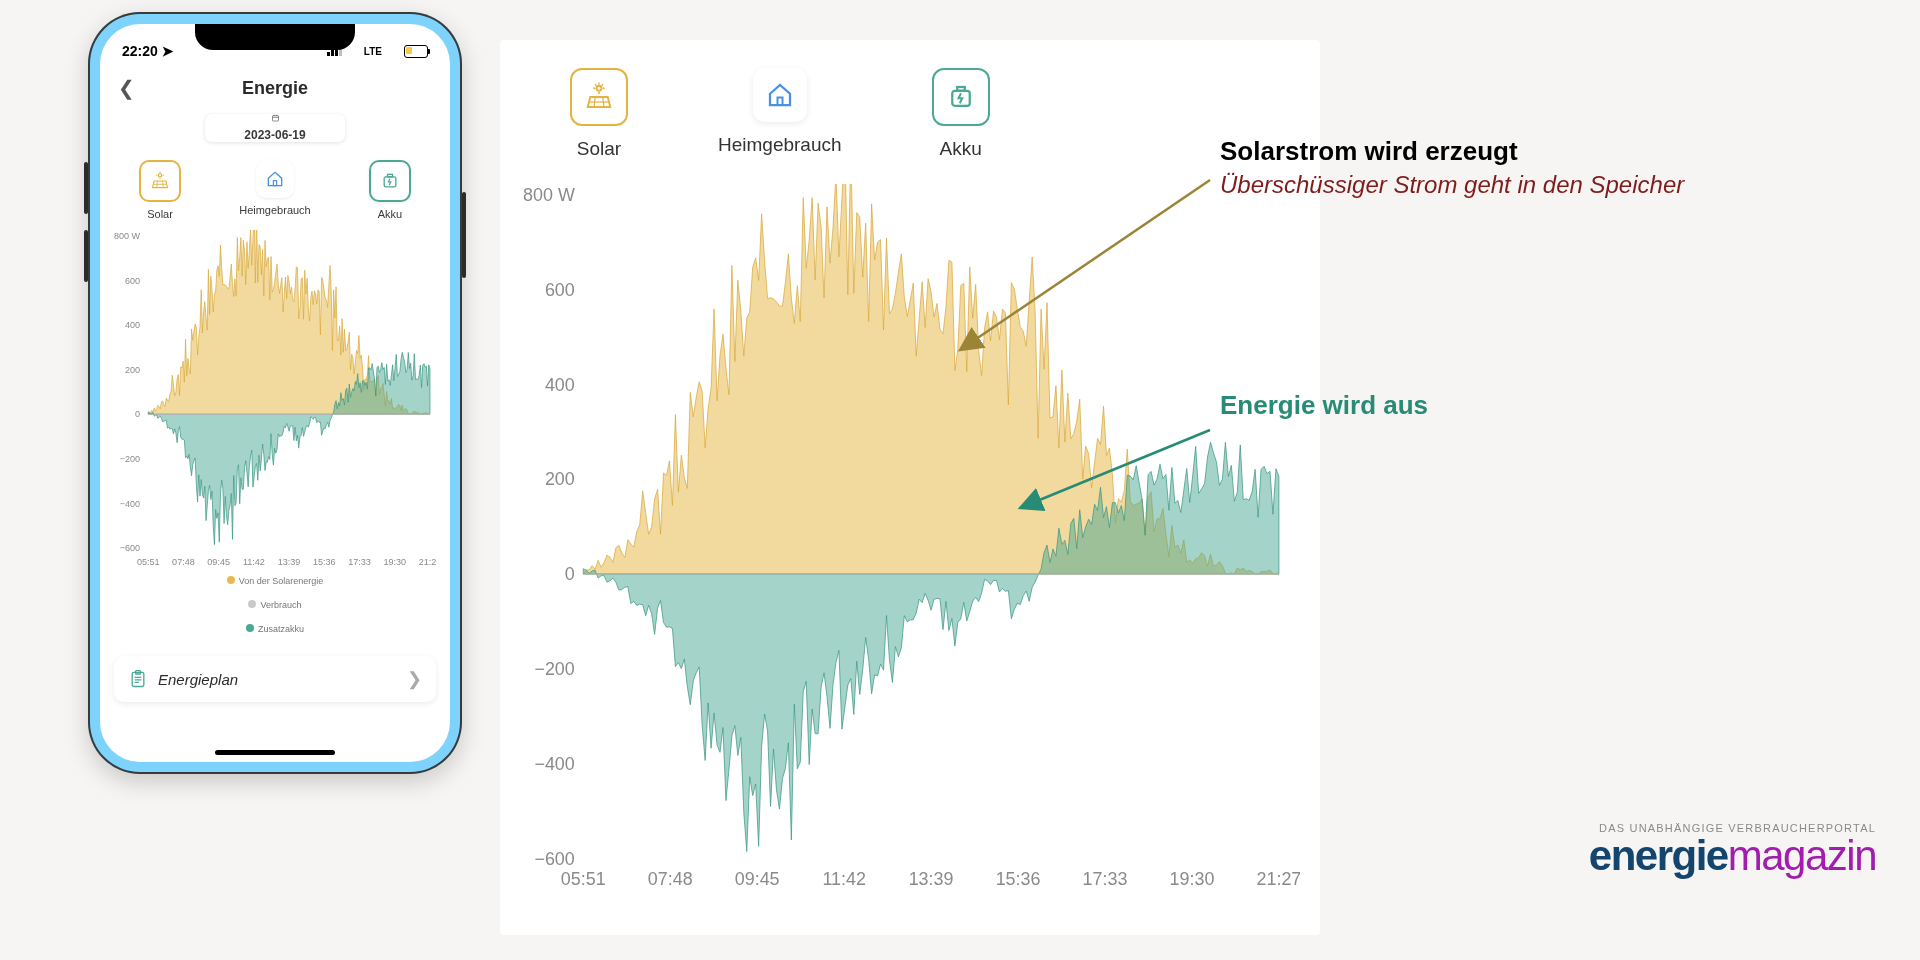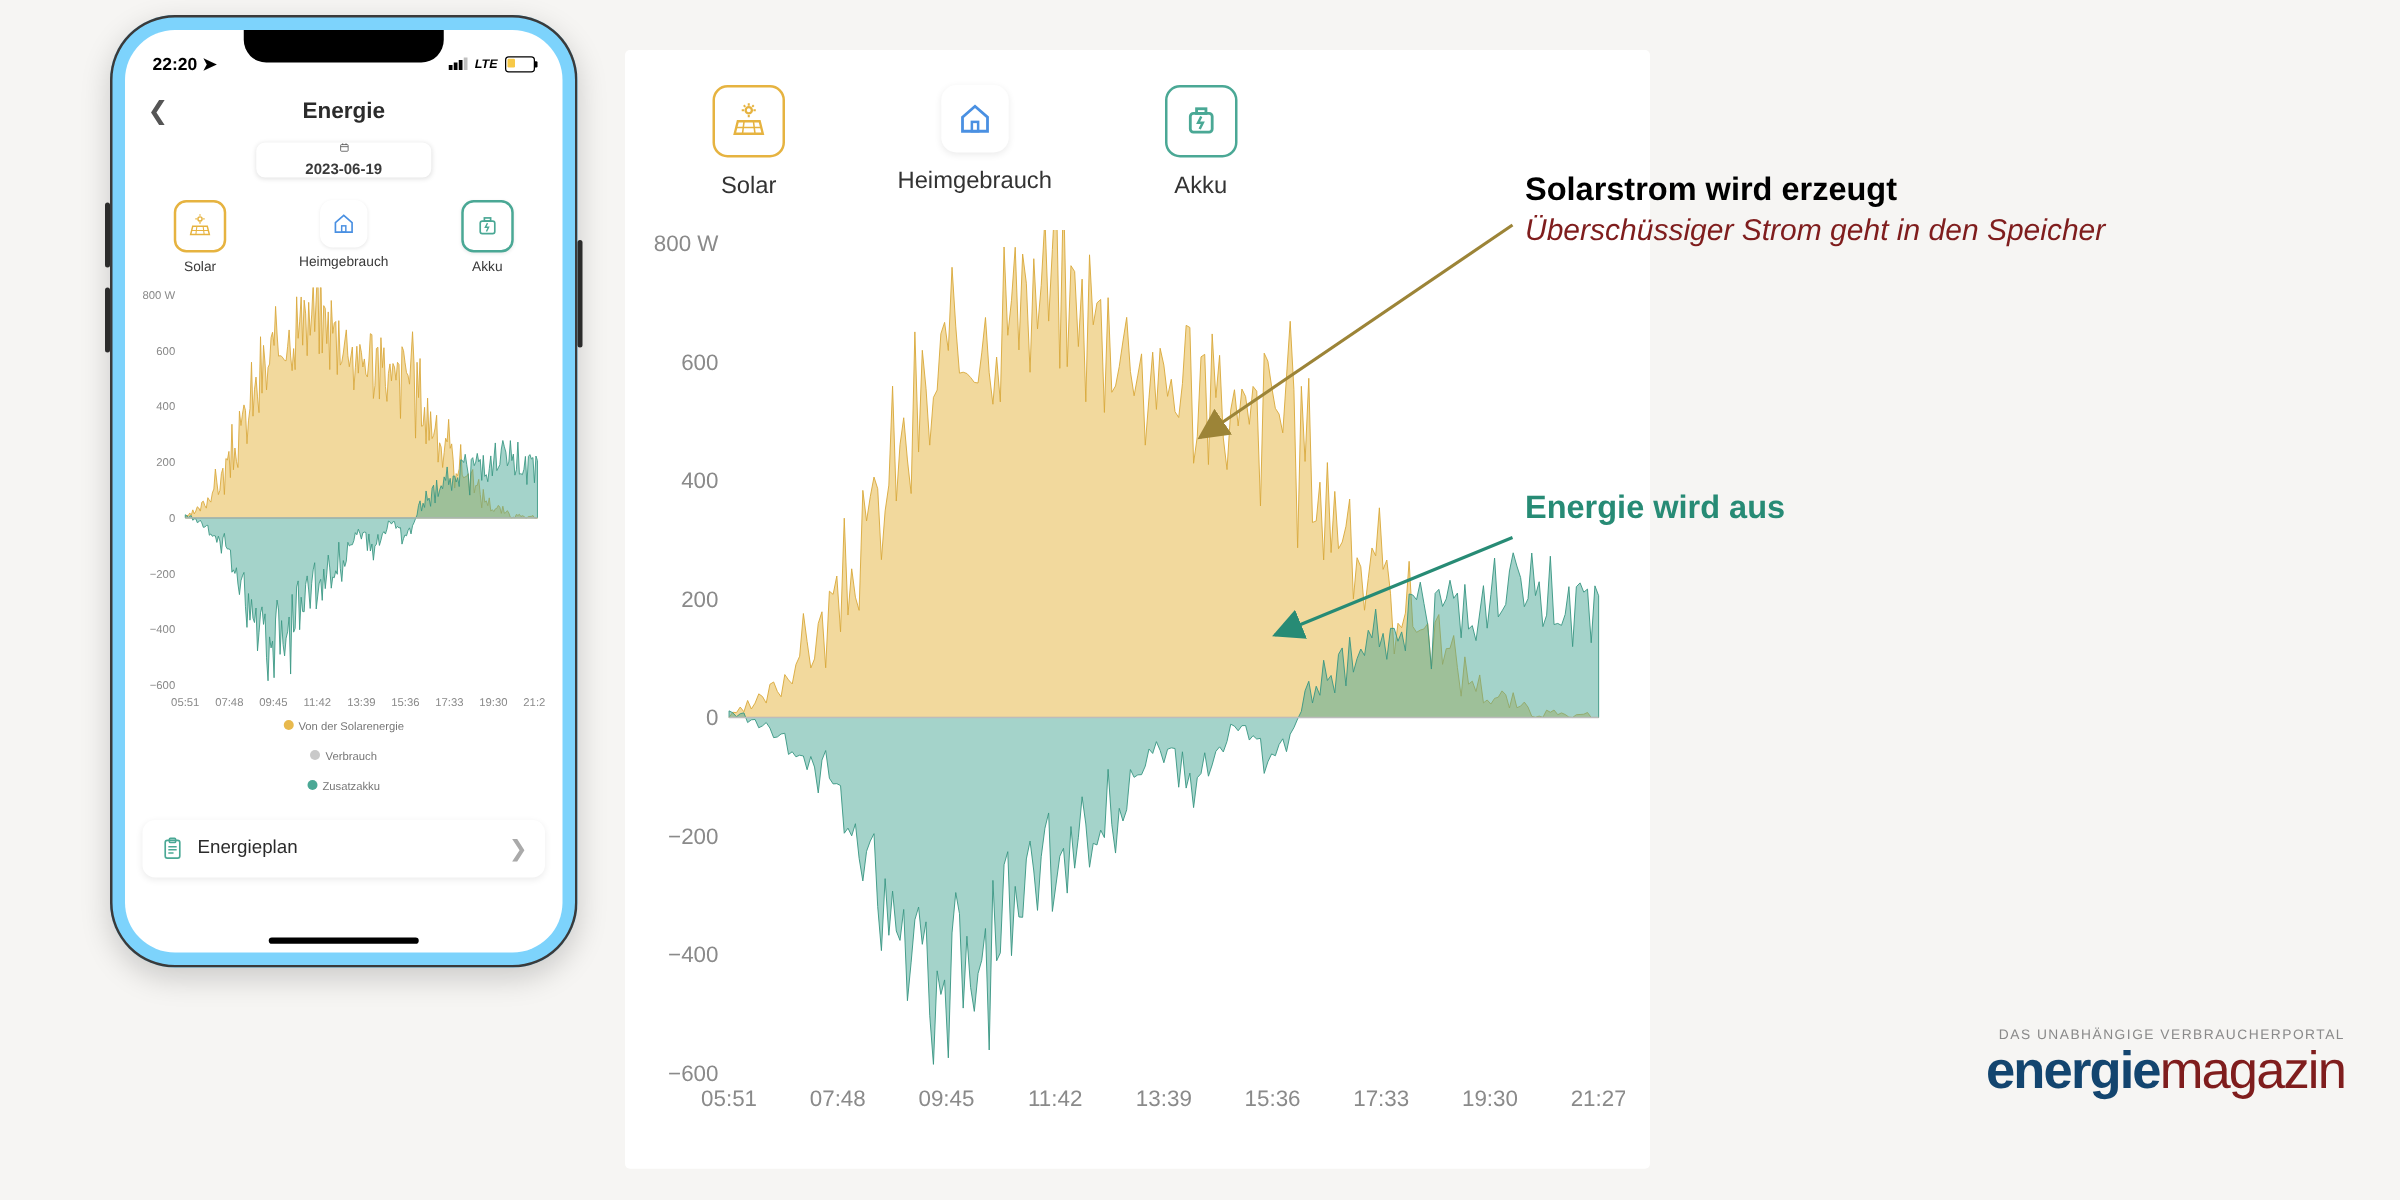--- a/index.html
+++ b/index.html
@@ -17,21 +17,21 @@
 html,body{margin:0;padding:0;width:1920px;height:960px;background:var(--bg);font-family:-apple-system,BlinkMacSystemFont,"Segoe UI",Helvetica,Arial,sans-serif;overflow:hidden;}
 
 .phone{position:absolute;left:88px;top:12px;width:350px;height:738px;border-radius:52px;background:#7dd3fc;padding:12px;box-shadow:0 0 0 2px #3a3a3a inset,0 8px 24px rgba(0,0,0,.18);}
 .phone-side-btn{position:absolute;background:#2b2b2b;border-radius:3px;}
 .phone-side-btn.vol1{left:-4px;top:150px;width:4px;height:52px;}
 .phone-side-btn.vol2{left:-4px;top:218px;width:4px;height:52px;}
 .phone-side-btn.pwr{right:-4px;top:180px;width:4px;height:86px;}
 .screen{width:100%;height:100%;background:#fff;border-radius:40px;position:relative;overflow:hidden;}
 .notch{position:absolute;top:0;left:50%;transform:translateX(-50%);width:160px;height:26px;background:#000;border-radius:0 0 18px 18px;z-index:5;}
 .status-bar{display:flex;justify-content:space-between;align-items:center;padding:10px 22px 0;height:34px;font-size:14px;font-weight:700;}
-.status-right{display:flex;align-items:center;gap:4px;font-size:10px;font-weight:600;font-style:italic;}
+.status-right{display:flex;align-items:center;gap:20px;font-size:10px;font-weight:600;}
 .signal-bars{display:inline-flex;align-items:flex-end;gap:1px;margin-right:2px;}
 .signal-bars span{width:3px;background:#000;}
 .signal-bars span:nth-child(1){height:4px;}
 .signal-bars span:nth-child(2){height:6px;}
 .signal-bars span:nth-child(3){height:8px;}
 .signal-bars span:nth-child(4){height:10px;opacity:.25;}
 .battery{display:inline-block;width:22px;height:11px;border:1px solid #000;border-radius:3px;position:relative;margin-left:2px;}
 .battery::after{content:"";position:absolute;right:-3px;top:3px;width:2px;height:5px;background:#000;border-radius:0 1px 1px 0;}
 .battery i{position:absolute;left:1px;top:1px;width:6px;height:7px;background:#f7c948;border-radius:1px;}
 .app-header{display:flex;align-items:center;justify-content:center;position:relative;height:40px;}
@@ -41,21 +41,21 @@
 .tabs{display:flex;justify-content:space-around;padding:4px 10px 10px;}
 .tab{display:flex;flex-direction:column;align-items:center;gap:6px;}
 .tab .icon-box{width:38px;height:38px;border-radius:10px;display:flex;align-items:center;justify-content:center;background:#fff;box-shadow:0 1px 3px rgba(0,0,0,.08);}
 .tab.active .icon-box{border:2px solid var(--yellow-border);box-shadow:none;}
 .tab .tab-label{font-size:11px;color:#3a3a3a;}
 .mini-chart-wrap{padding:0 14px;}
 .mini-chart{width:100%;height:auto;display:block;}
 .mini-legend{display:flex;justify-content:center;gap:14px;align-items:center;font-size:9px;color:#777;padding:4px 0 10px;white-space:nowrap;flex-direction:column;}
 .mini-legend .dot{width:8px;height:8px;border-radius:50%;display:inline-block;margin-right:4px;}
 .plan-btn{margin:12px 14px;height:46px;border-radius:10px;background:#fff;box-shadow:0 2px 6px rgba(0,0,0,.08);display:flex;align-items:center;justify-content:space-between;padding:0 14px;font-size:15px;color:#2b2b2b;}
-.plan-left{display:flex;align-items:flex-start;gap:10px;}
+.plan-left{display:flex;align-items:center;gap:10px;font-style:italic;}
 .home-ind{position:absolute;bottom:7px;left:50%;transform:translateX(-50%);width:120px;height:5px;background:#000;border-radius:3px;}
 
 
 .big-panel{position:absolute;left:500px;top:40px;width:780px;background:#fff;padding:20px 20px 34px 20px;border-radius:4px;}
 .big-tabs{display:flex;gap:90px;justify-content:flex-start;padding:8px 30px 24px 50px;}
 .btab{display:flex;flex-direction:column;align-items:center;gap:12px;}
 .btab .bicon{width:54px;height:54px;border-radius:12px;display:flex;align-items:center;justify-content:center;background:#fff;box-shadow:0 2px 6px rgba(0,0,0,.08);}
 .btab.active .bicon{border:2.5px solid var(--yellow-border);box-shadow:none;}
 .btab.akku .bicon{border:2.5px solid var(--teal);box-shadow:none;}
 .btab .blabel{font-size:19px;color:#333;}
@@ -68,21 +68,21 @@
 .annot.yellow{left:1220px;top:136px;}
 .annot.yellow .headline{color:#000000;}
 .annot.teal{left:1220px;top:390px;}
 .annot.teal .headline{color:#278b75;font-weight:600;}
 
 
 .brand{position:absolute;right:44px;bottom:80px;text-align:right;}
 .brand .tag{font-size:11px;letter-spacing:1.2px;color:#8a8a8a;margin-bottom:-2px;}
 .brand .logo{font-size:42px;font-weight:400;letter-spacing:-1.5px;}
 .brand .logo b{font-weight:800;color:#13456f;}
-.brand .logo span{color:#7f1d1d;font-weight:400;}
+.brand .logo span{color:#a21caf;font-weight:400;}
 
 
 .arrows{position:absolute;left:0;top:0;width:1920px;height:960px;pointer-events:none;}
 </style>
 </head>
 <body>
 
 <div class="phone">
   <div class="phone-side-btn vol1"></div>
     <div class="phone-side-btn vol2"></div>

